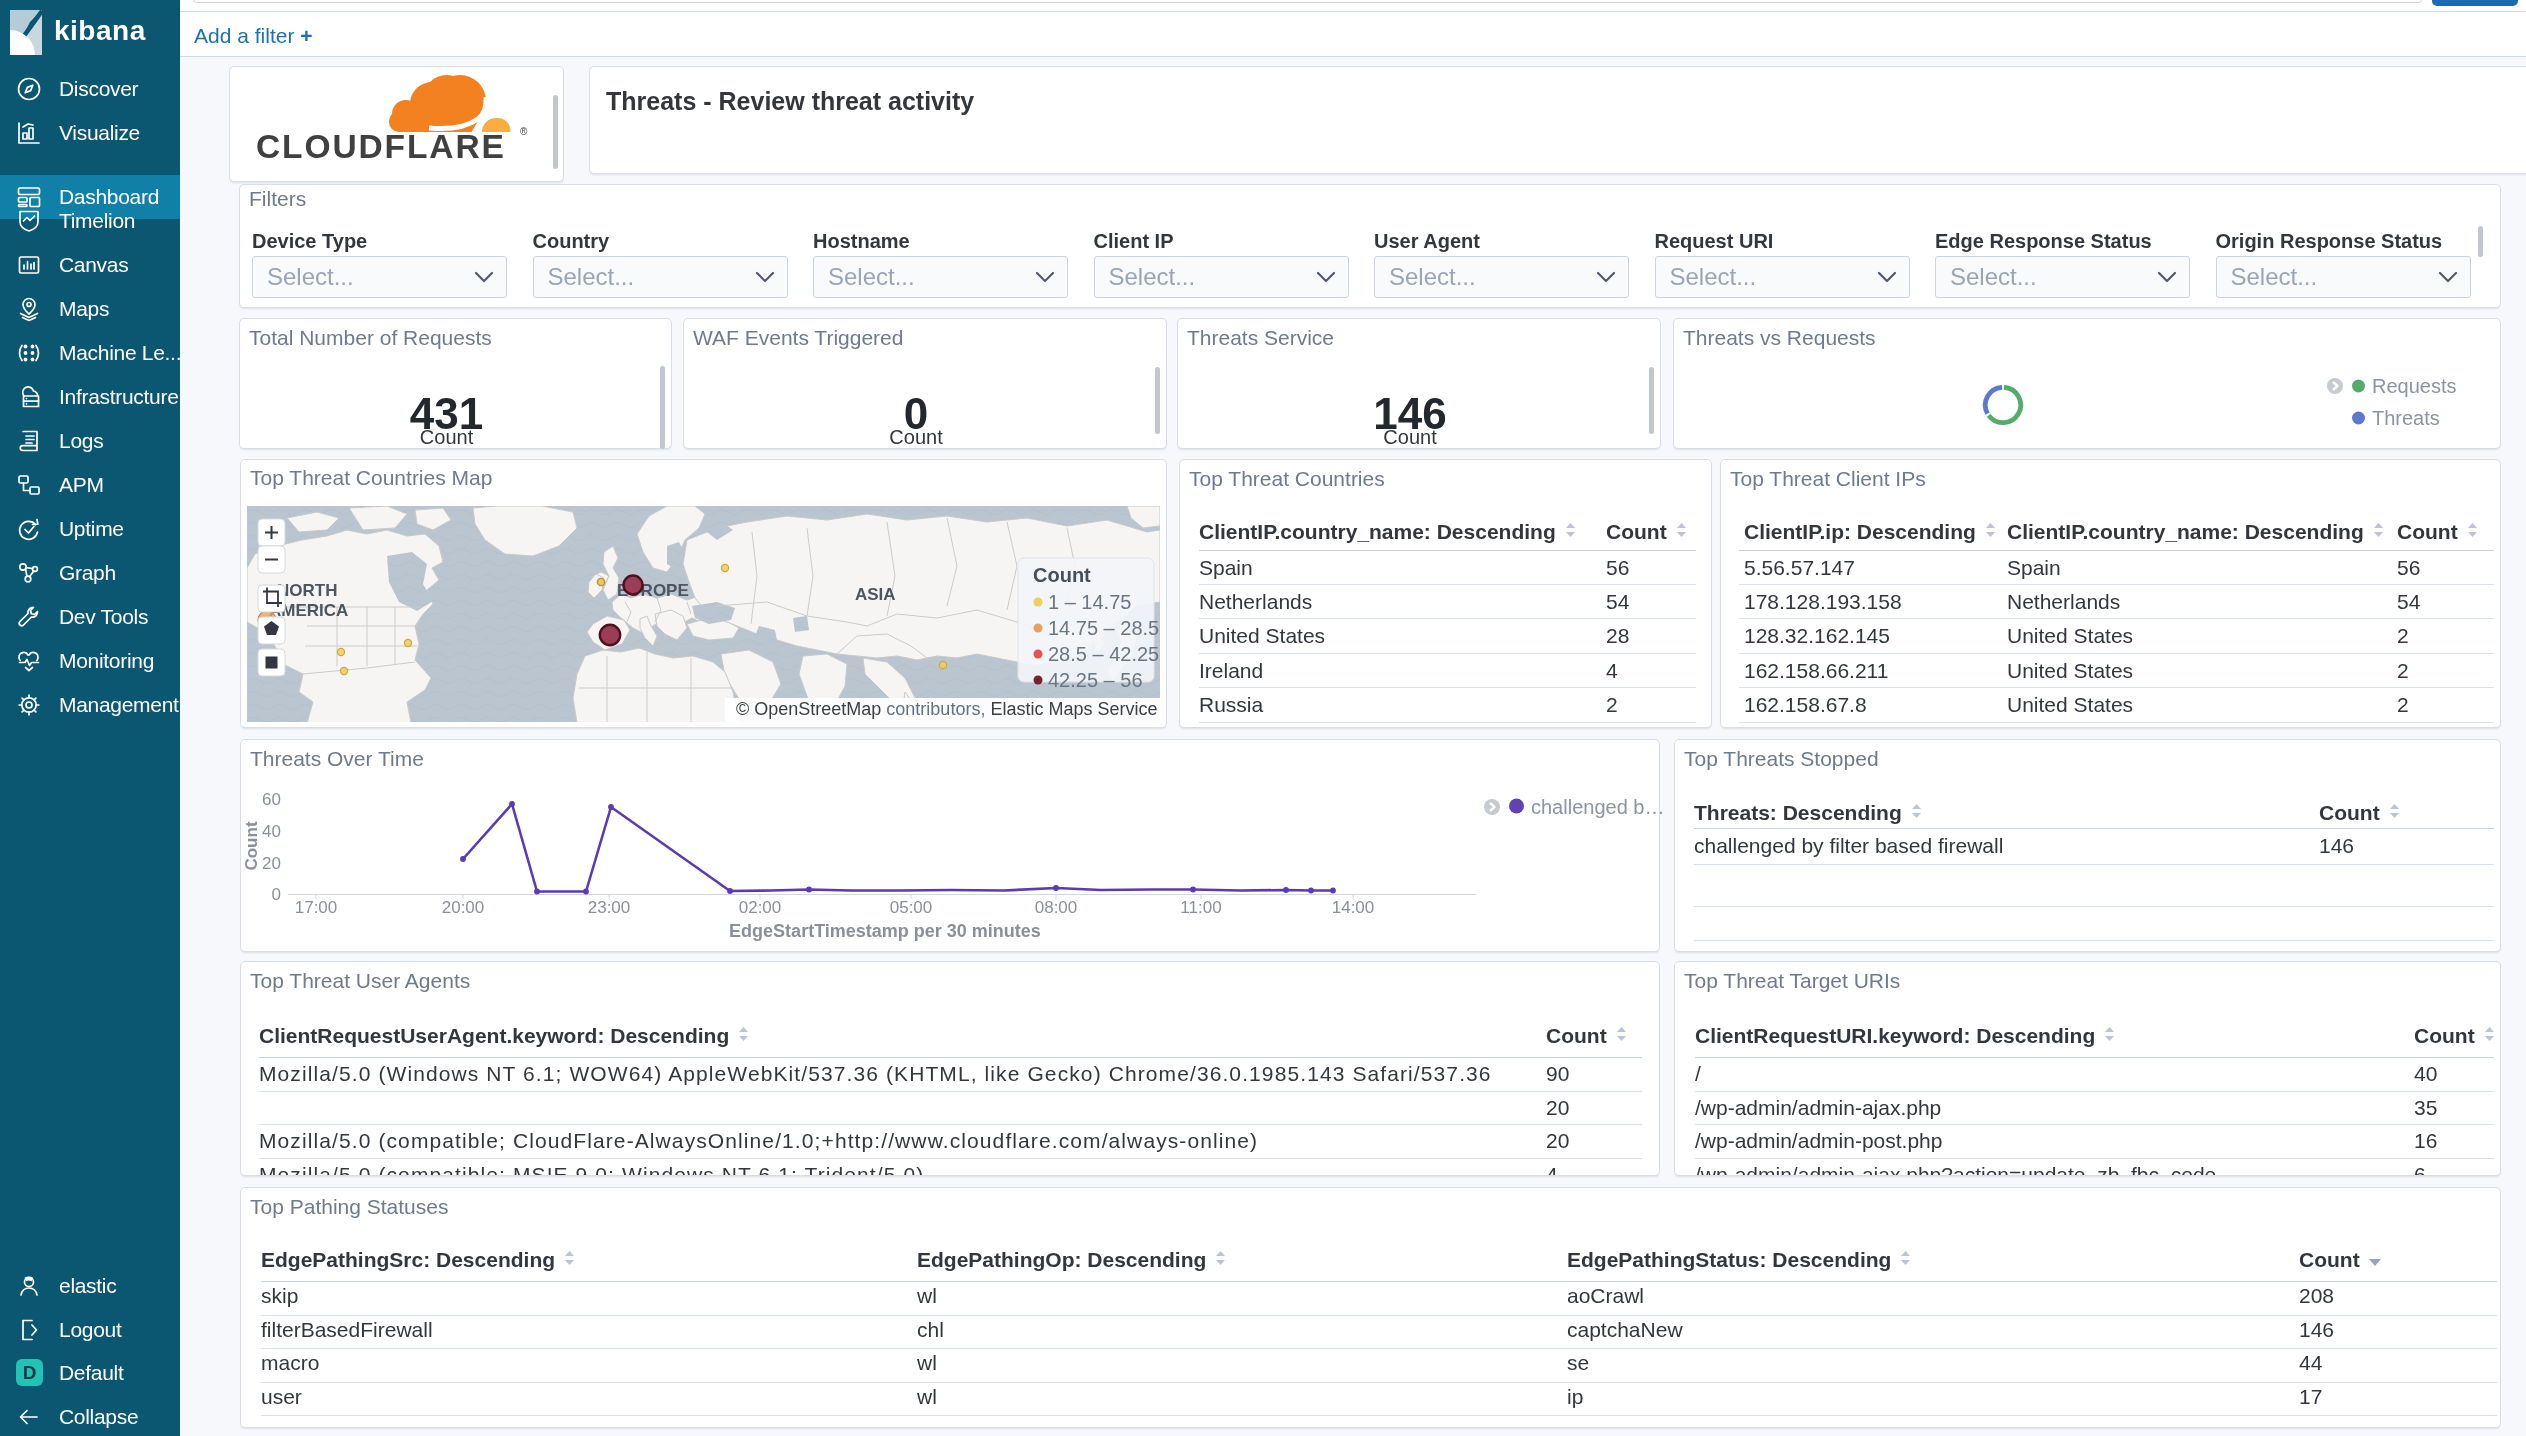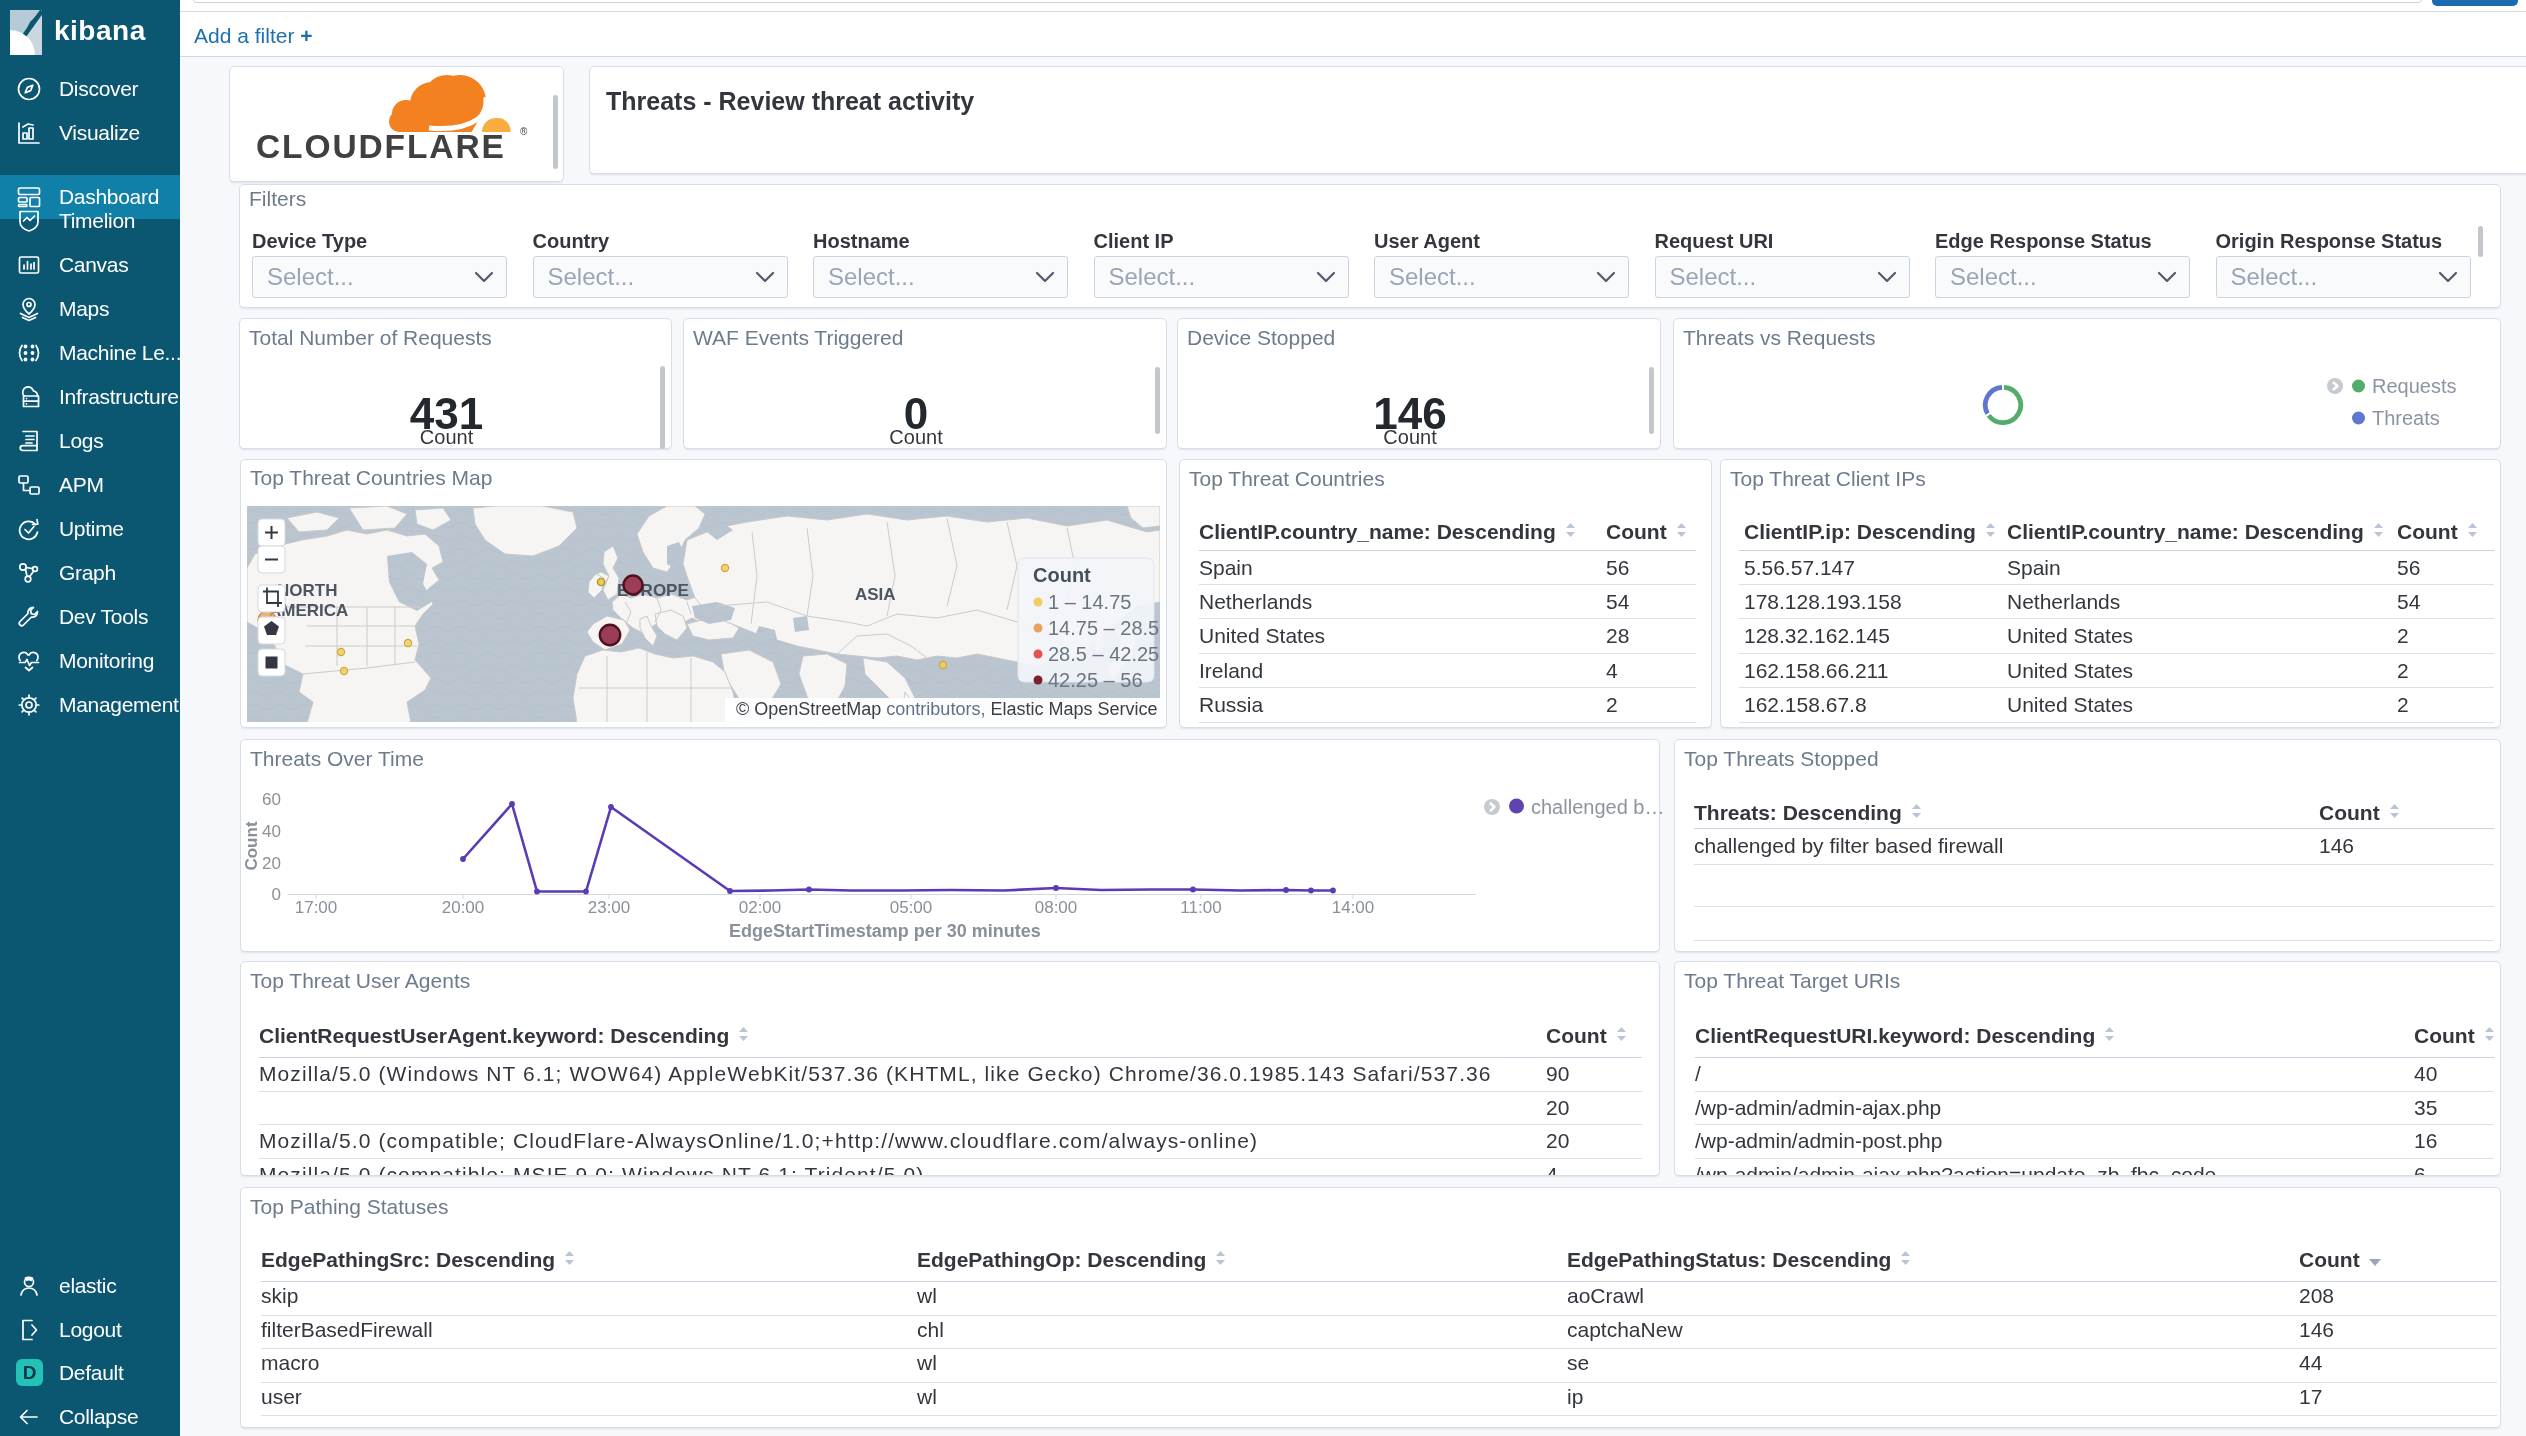--- a/index.html
+++ b/index.html
@@ -131,21 +131,21 @@
     <div class="mcount" style="top:118px">Count</div>
     <div class="scrollthumb" style="right:6px;top:47px;height:83px;"></div>
   </div>
 <div class="panel" style="left:683px;top:318px;width:484px;height:131px;">
     <div class="ptitle" style="top:19px">WAF Events Triggered</div>
     <div class="mnum" style="top:95px">0</div>
     <div class="mcount" style="top:118px">Count</div>
     <div class="scrollthumb" style="right:6px;top:48px;height:67px;"></div>
   </div>
 <div class="panel" style="left:1177px;top:318px;width:484px;height:131px;">
-    <div class="ptitle" style="top:19px">Device Stopped</div>
+    <div class="ptitle" style="top:19px">Threats Service</div>
     <div class="mnum" style="top:95px">146</div>
     <div class="mcount" style="top:118px">Count</div>
     <div class="scrollthumb" style="right:6px;top:48px;height:67px;"></div>
   </div>
 <div class="panel" style="left:1673px;top:318px;width:828px;height:131px;">
     <div class="ptitle" style="top:19px">Threats vs Requests</div>
     <svg class="abs" style="left:0;top:0" width="828" height="129" viewBox="0 0 828 129">
 <path d="M329.93,68.32 A17.7,17.7 0 1 1 314.68,96.40" stroke="#53ac6a" stroke-width="4.8" fill="none"></path>
 <path d="M313.52,94.58 A17.7,17.7 0 0 1 328.07,68.32" stroke="#5e78d0" stroke-width="4.8" fill="none"></path>
 </svg>

